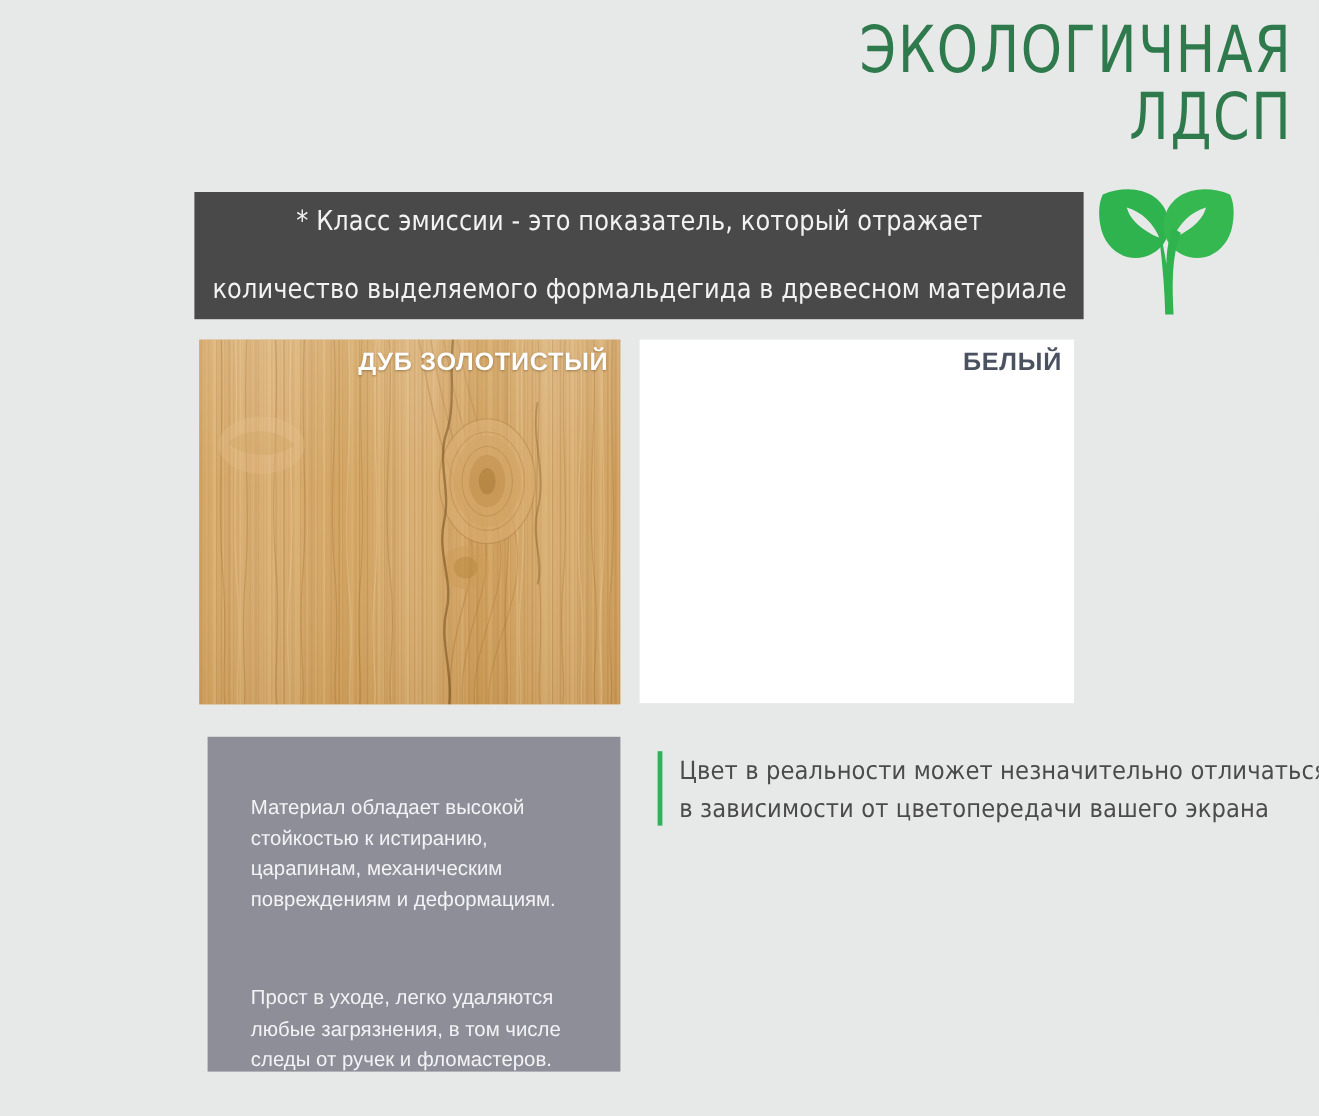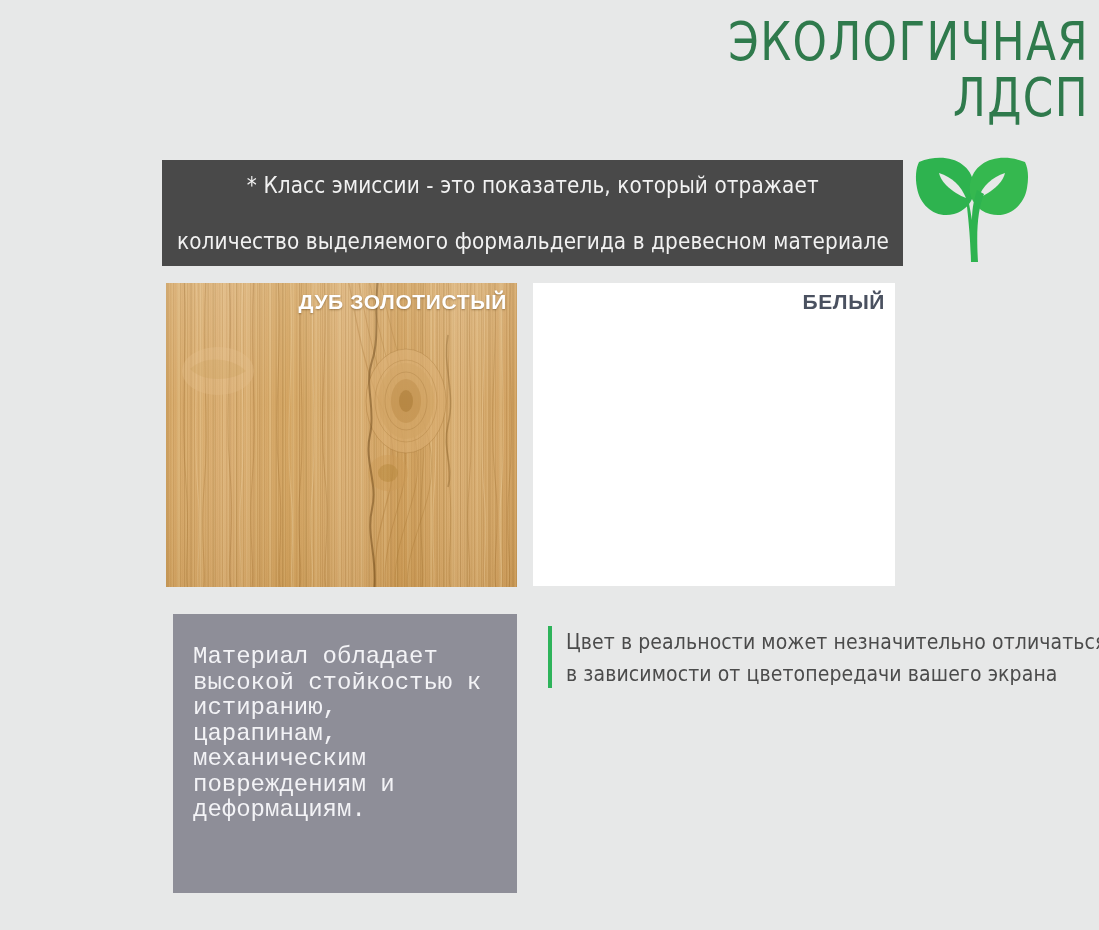--- a/index.html
+++ b/index.html
@@ -49,21 +49,21 @@
     letter-spacing: 2.2px;
     color: #2f7a4c;
     transform: scaleX(0.92);
     transform-origin: left center;
     white-space: nowrap;
   }
 
   
   .eco {
     position: absolute;
-    right: 10px;
+    right: 22px;
     top: 14px;
     text-align: right;
     width: 420px;
   }
   .eco-line {
     font-family: "Liberation Sans Narrow", "DejaVu Sans Condensed", "Liberation Sans", sans-serif;
     font-weight: 400;
     font-size: 54px;
     line-height: 56px;
     letter-spacing: 1.5px;
@@ -156,25 +156,24 @@
     position: absolute;
     left: 173px;
     top: 614px;
     width: 344px;
     height: 279px;
     background: #8e8e98;
     box-sizing: border-box;
     padding: 30px 22px 0 20px;
   }
   .panel p {
-    margin: 0;
+    margin: 16px;
     color: #f3f3f6;
-    font-size: 24px;
+    font-size: 17px;
     line-height: 25.5px;
-    font-family: Liberation Mono, monospace;
   }
   .panel .gap {
     height: 25px;
   }
 
   
   .note {
     position: absolute;
     left: 548px;
     top: 626px;
@@ -321,20 +320,21 @@
 
         <rect width="351" height="304" fill="url(#sheen)"></rect>
       </svg>
     </div>
     <div class="swatch-label">ДУБ ЗОЛОТИСТЫЙ</div>
   </div>
 
   <div class="panel">
     <p>Материал обладает высокой стойкостью к истиранию, царапинам, механическим повреждениям и деформациям.</p>
     <div class="gap"></div>
+    <p>Прост в уходе, легко удаляются любые загрязнения, в том числе следы от ручек и фломастеров.</p>
   </div>
 
   <div class="note">
     <div class="note-bar"></div>
     <div class="note-text">
       <div>Цвет в реальности может незначительно отличаться</div>
       <div>в зависимости от цветопередачи вашего экрана</div>
     </div>
   </div>
 

